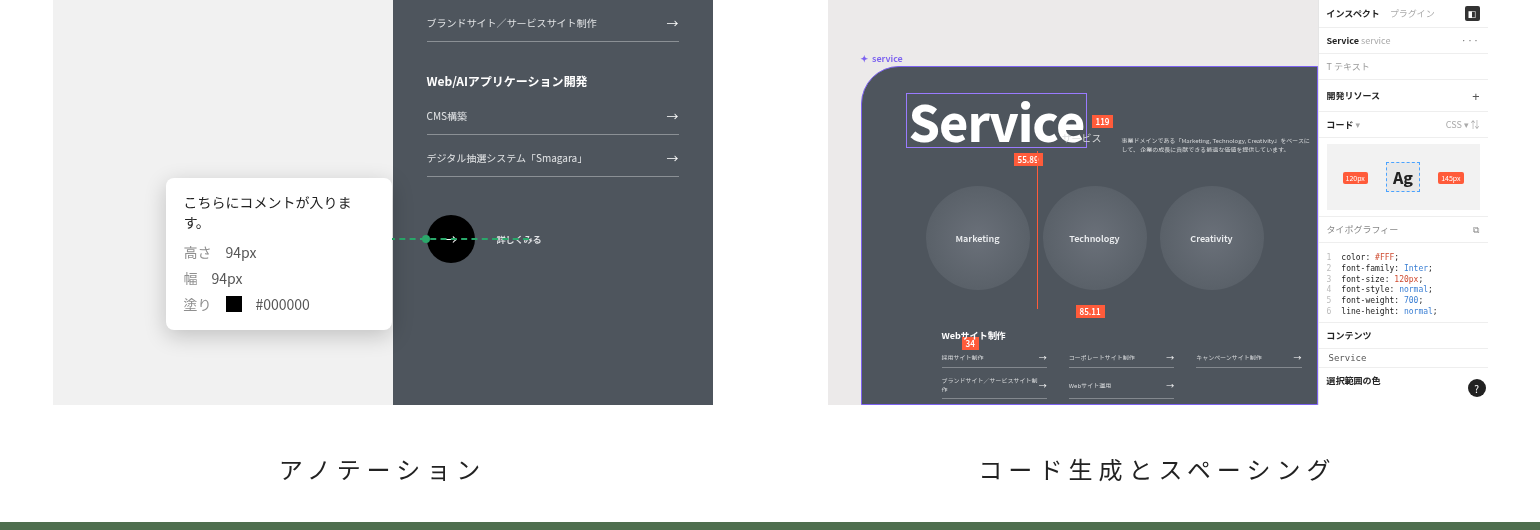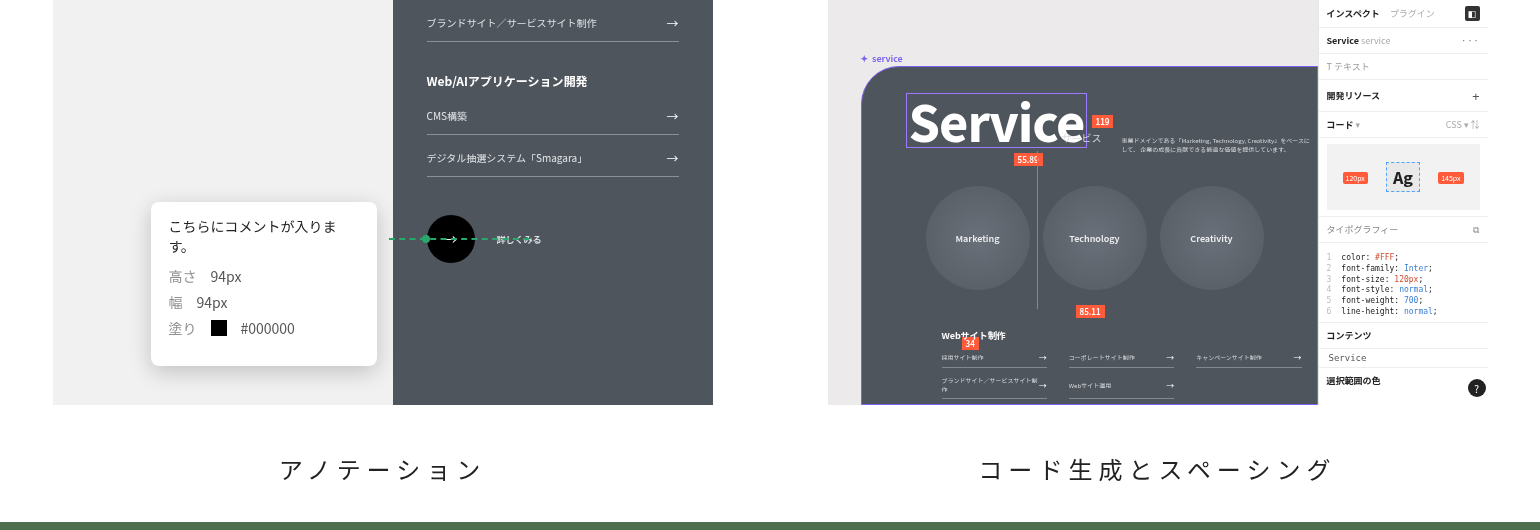--- a/index.html
+++ b/index.html
@@ -87,30 +87,29 @@
     left: -5px; top: 50%;
     width: 8px; height: 8px;
     margin-top: -4px;
     border-radius: 50%;
     background: #2aa76a;
   }
   .cta-label { font-size: 9px; color: #e2e4e6; font-weight: 600; }
 
   .annot-card {
     position: absolute;
-    left: 98px;
+    left: 113px;
     top: 178px;
     width: 226px;
     background: #fff;
     border-radius: 8px;
     box-shadow: 0 6px 22px rgba(0,0,0,0.20);
-    padding: 14px 18px 28px;
+    padding: 14px 18px 16px;
     font-size: 14px;
     color: #333;
-    margin-top: 24px;
   }
   .annot-title { font-size: 14px; color: #222; margin-bottom: 10px; }
   .annot-row { display: flex; align-items: center; gap: 14px; color: #8f8f8f; margin-top: 6px; font-size: 14px; }
   .annot-row .v { color: #555; }
   .swatch { width: 16px; height: 16px; background: #000; }
   .leader {
     position: absolute;
     left: 336px;
     top: 238px;
     width: 140px;

